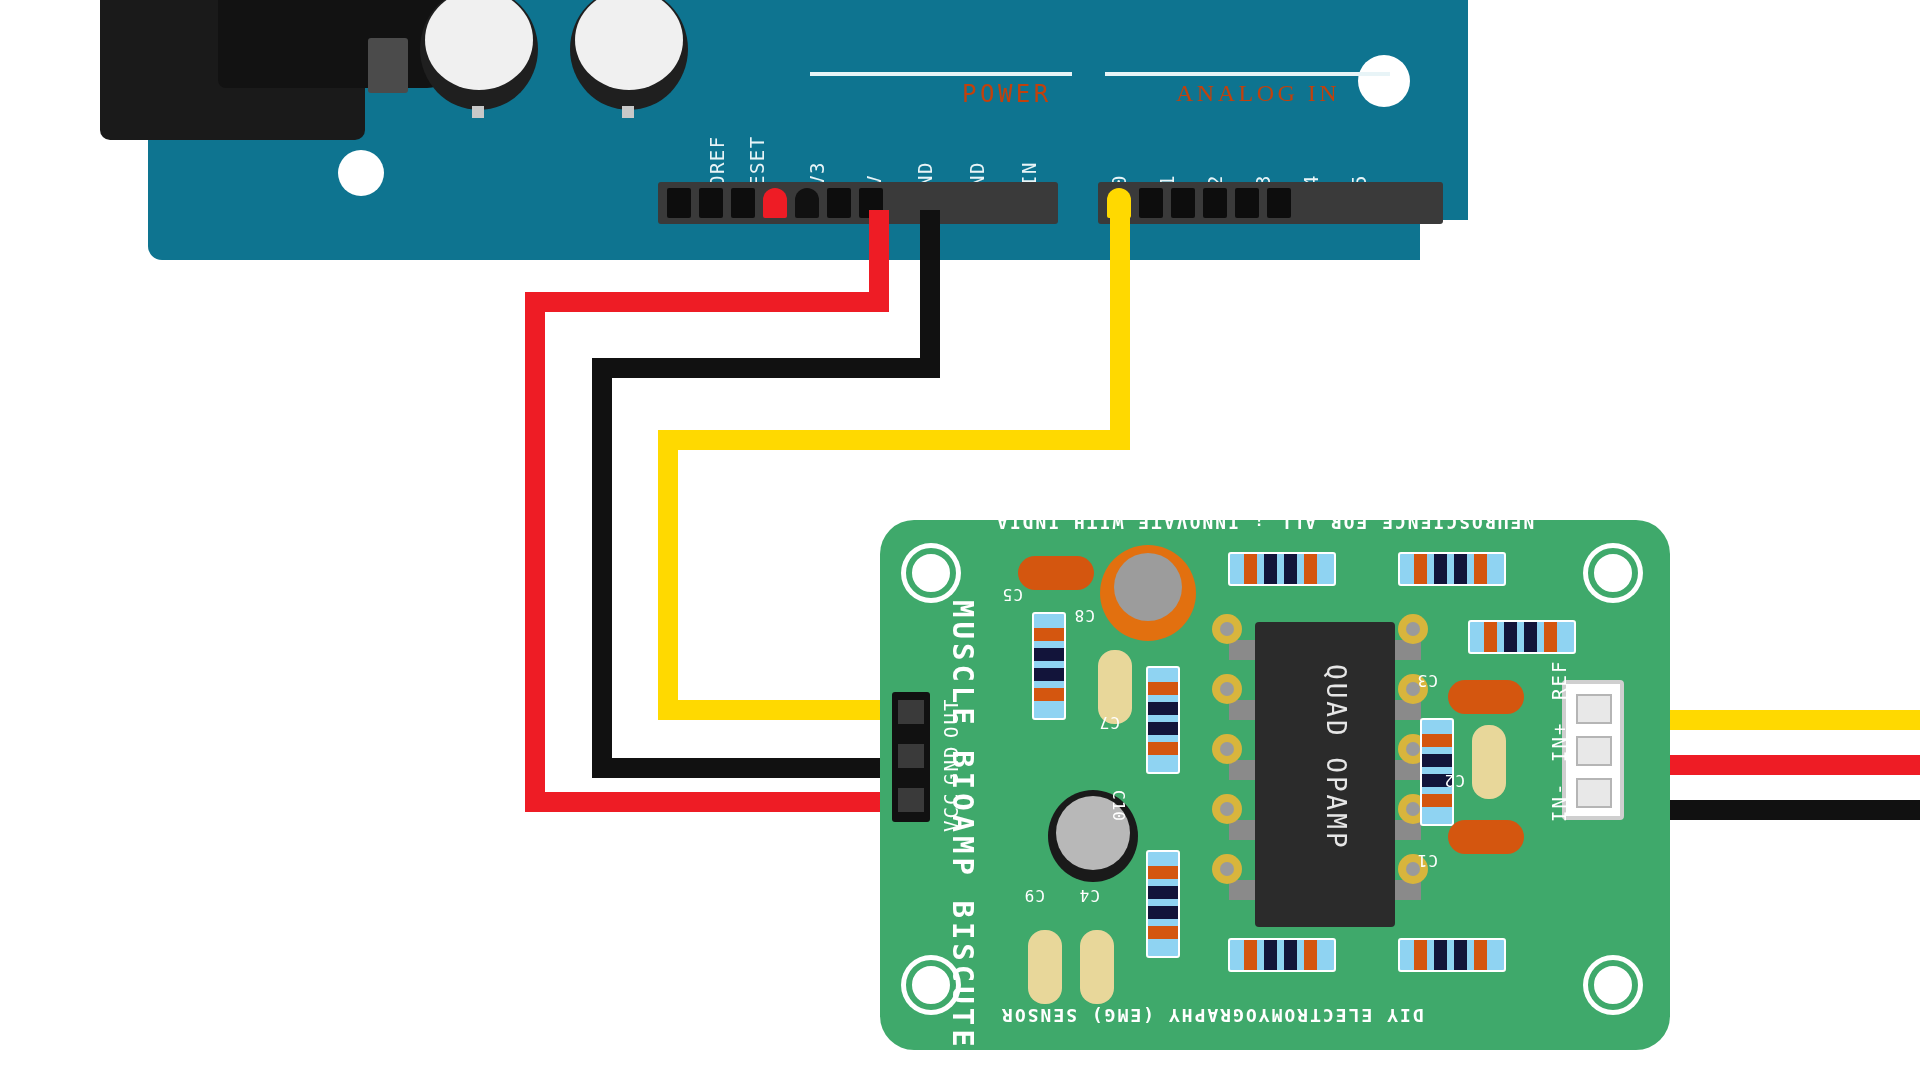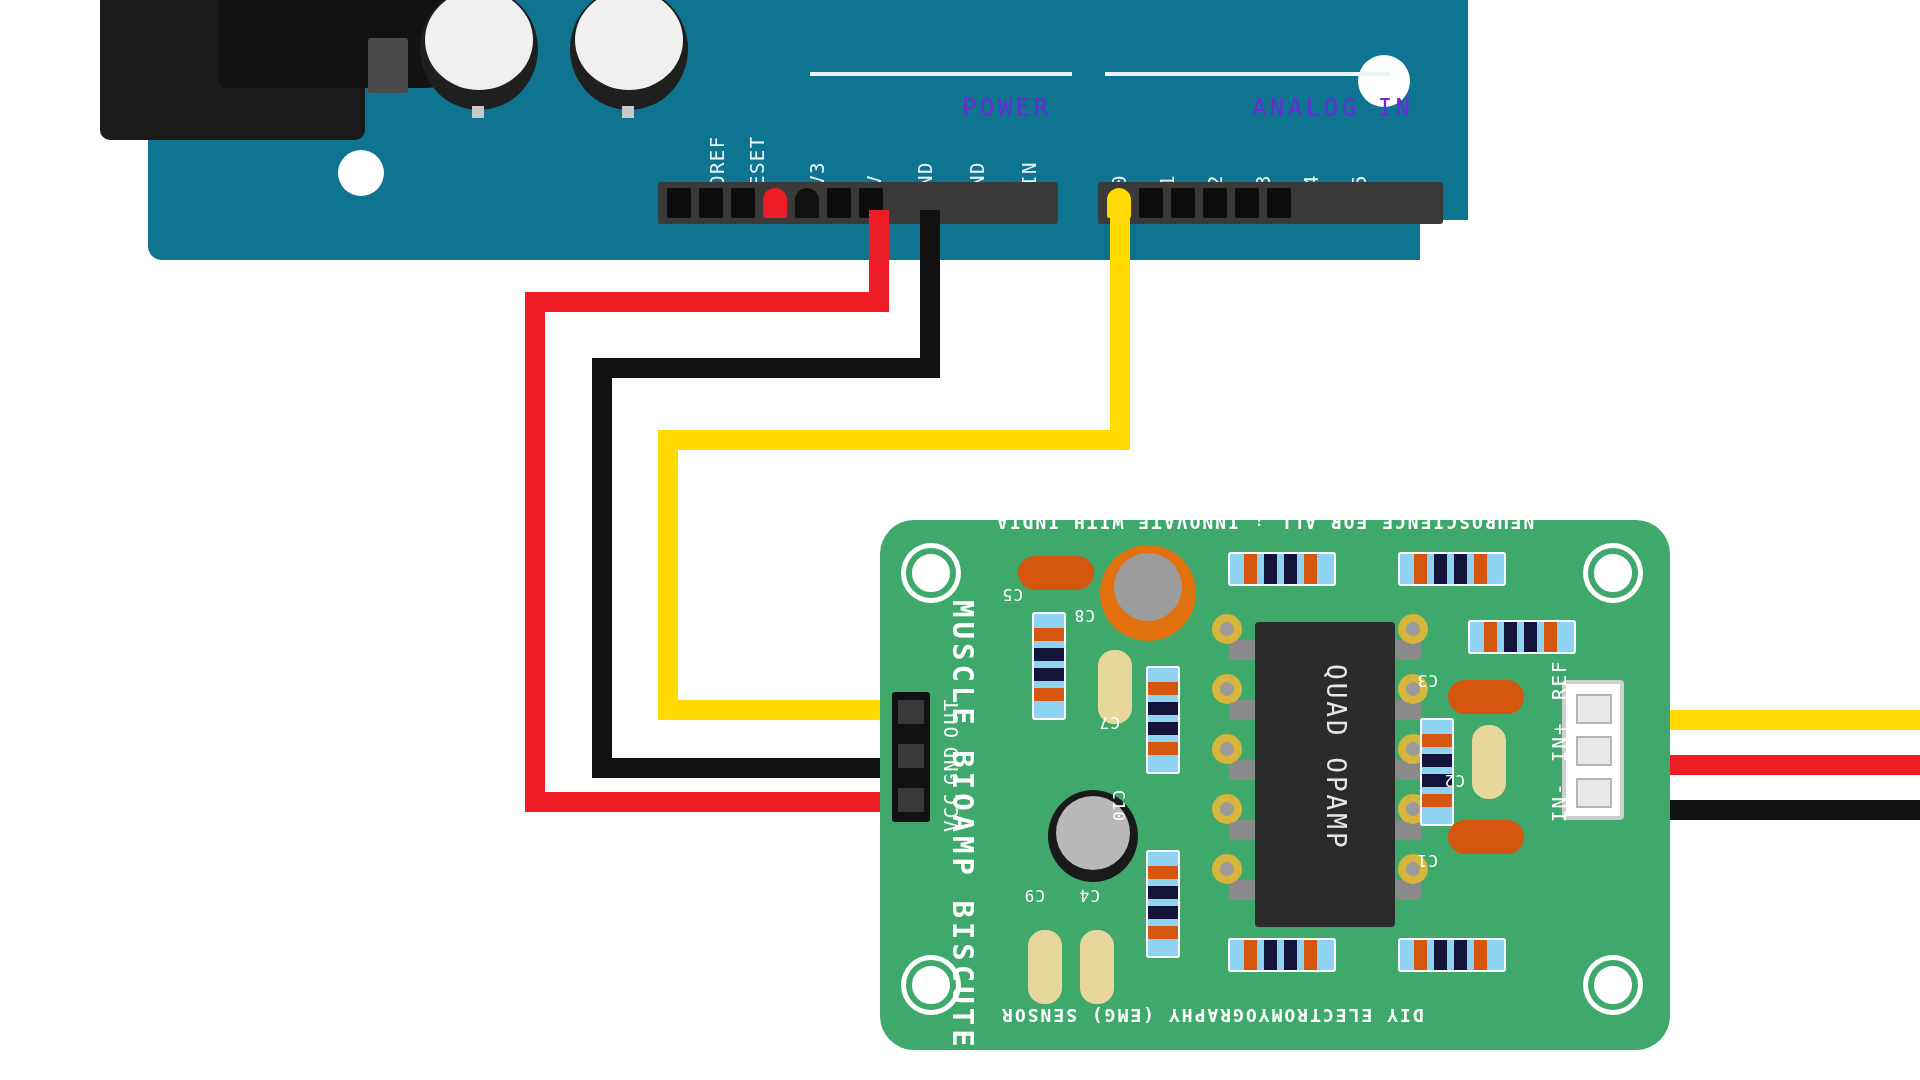--- a/index.html
+++ b/index.html
@@ -55,22 +55,22 @@
   .hdr .pin.red    { background: #ee1c25; border-radius: 12px 12px 2px 2px; }
   .hdr .pin.black  { background: #111111; border-radius: 12px 12px 2px 2px; }
   .hdr .pin.yellow { background: #ffd900; border-radius: 12px 12px 2px 2px; }
 
   .pinlabel {
     position: absolute; color: #e8f4f7; font-size: 19px; letter-spacing: 1.5px;
     transform-origin: left bottom; transform: rotate(-90deg);
     white-space: nowrap; font-family: "DejaVu Sans Mono", monospace;
   }
   .secname {
-    position: absolute; color: #6d28d9; font-size: 24px; letter-spacing: 3.5px;
-    white-space: nowrap; font-family: "DejaVu Sans Mono", monospace; margin-top: 14px;
+    position: absolute; color: #c2410c; font-size: 24px; letter-spacing: 3.5px;
+    white-space: nowrap; font-family: "DejaVu Sans Mono", monospace;
   }
   .secline { position: absolute; height: 4px; background: #e8f4f7; }
 
   
   .wire { position: absolute; }
   .wire-h { height: 20px; }
   .wire-v { width: 20px; }
   .red-w { background: #ee1c25; }
   .blk-w { background: #111111; }
   .yel-w { background: #ffd900; }
@@ -190,21 +190,21 @@
   </div>
   <div class="cap-elec" style="left:570px; top:-12px;">
     <div class="cap-top"></div>
     <div class="cap-lead"></div>
   </div>
 
   <div class="secline" style="left:810px; top:72px; width:262px;"></div>
   <div class="secname" style="left:962px; top:80px;">POWER</div>
 
   <div class="secline" style="left:1105px; top:72px; width:285px;"></div>
-  <div class="secname" style="left:1252px; top:80px;">ANALOG IN</div>
+  <div class="secname" style="left:1176px; top:80px;font-family:Liberation Serif, serif;">ANALOG IN</div>
 
   <div class="pinlabel" style="left:728px; top:178px;">IOREF</div>
   <div class="pinlabel" style="left:768px; top:178px;">RESET</div>
   <div class="pinlabel" style="left:828px; top:178px;">3V3</div>
   <div class="pinlabel" style="left:885px; top:178px;">5V</div>
   <div class="pinlabel" style="left:936px; top:178px;">GND</div>
   <div class="pinlabel" style="left:988px; top:178px;">GND</div>
   <div class="pinlabel" style="left:1040px; top:178px;">VIN</div>
 
   <div class="pinlabel" style="left:1130px; top:178px;">A0</div>

